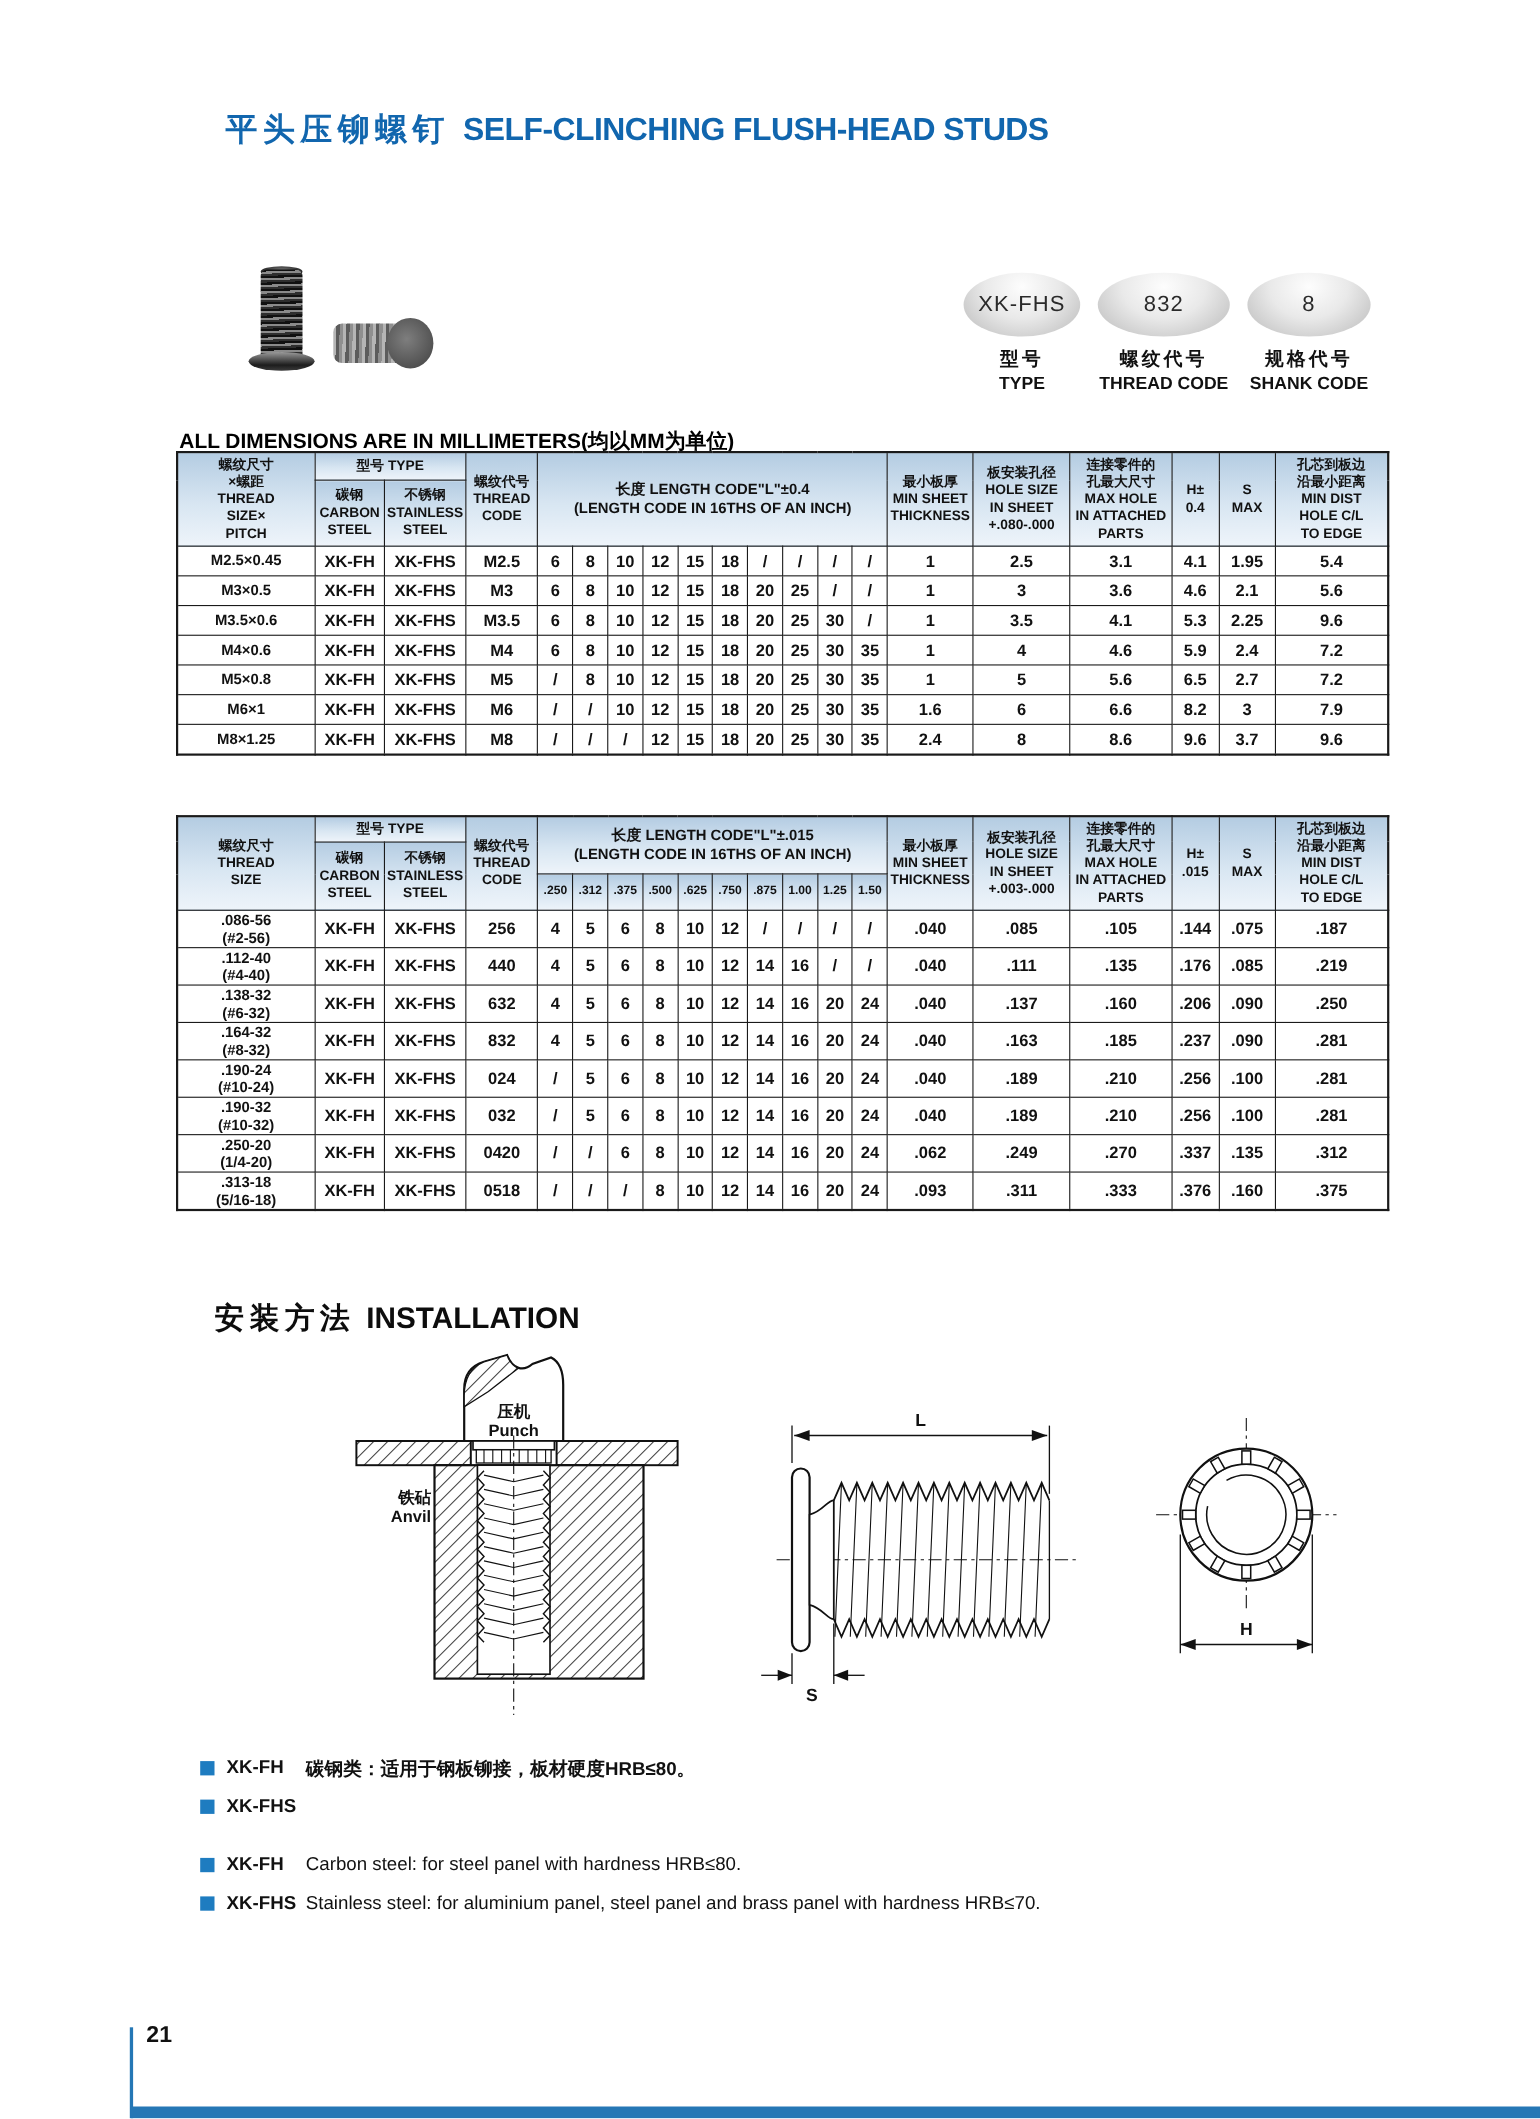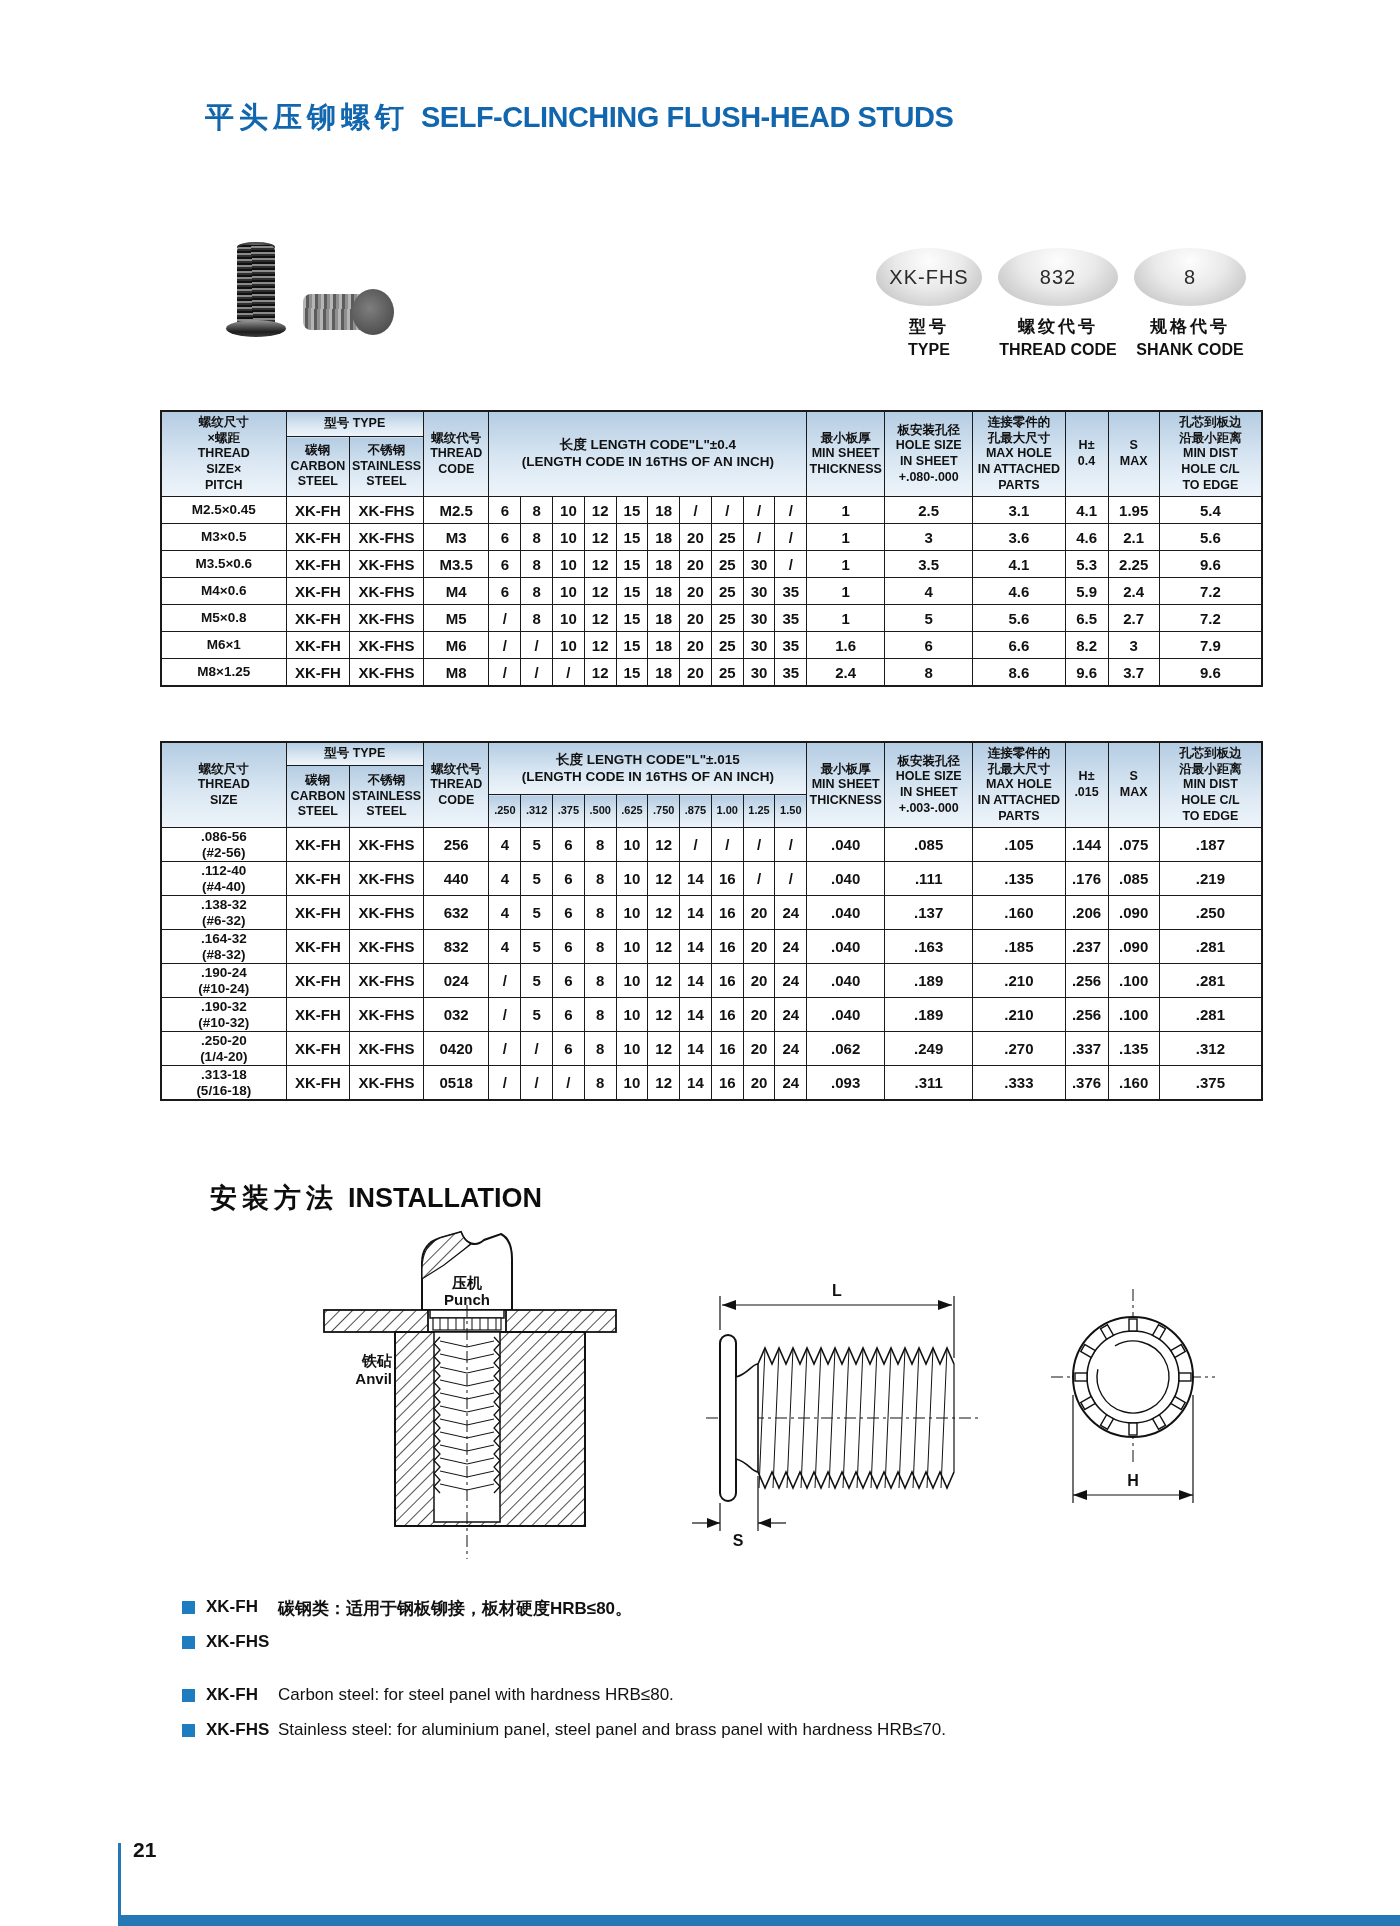--- a/index.html
+++ b/index.html
@@ -46,21 +46,21 @@
   table.dim-table thead th { background:linear-gradient(180deg,#b4cce2 0%,#d8e6f2 55%,#eef4fa 100%);
     font-weight:600; font-size:12.5px; line-height:1.25; padding:3px 1px; }
   table.dim-table thead th.len-head { font-size:13.5px; }
   table.dim-table thead th.subcol { font-size:11px; height:30px; padding:1px 0; }
   table.dim-table tbody td { font-size:15px; font-weight:600; }
   .mm-rows tbody td { height:24px; }
   .in-rows tbody td { height:31px; }
   table.dim-table tbody td.size-cell { font-size:13.5px; line-height:1.15; }
 
   
-  .install-head { left:210px; top:1180px; font-size:27px; font-weight:bold; color:#0d0d0d; white-space:nowrap; }
+  .install-head { left:195px; top:1180px; font-size:27px; font-weight:bold; color:#0d0d0d; white-space:nowrap; }
   .install-head .zh { letter-spacing:5px; margin-right:10px; }
   svg text { font-family:"Liberation Sans", sans-serif; fill:#111; }
   .svg-lbl { font-size:15px; font-weight:600; }
   .svg-dim { font-size:16px; font-weight:bold; }
   .oln { fill:#fff; stroke:#111; }
   .cl  { stroke:#111; stroke-width:1; stroke-dasharray:12 4 3 4; fill:none; }
   .dln { stroke:#111; stroke-width:1.2; fill:none; }
   .thr { stroke:#111; fill:none; }
 
   
@@ -104,20 +104,21 @@
       <div class="legend-zh">螺纹代号</div>
       <div class="legend-en">THREAD CODE</div>
     </div>
     <div class="legend-item">
       <div class="oval w3">8</div>
       <div class="legend-zh">规格代号</div>
       <div class="legend-en">SHANK CODE</div>
     </div>
   </div>
 
+  <div class="abs tbl-caption cap-mm">ALL DIMENSIONS ARE IN MILLIMETERS(均以MM为单位)</div>
   <div class="abs mount-mm mm-rows" id="mount-mm">
       <table class="dim-table">
         <colgroup>
           <col style="width: 122px;">
           <col style="width: 62px;">
           <col style="width: 72px;">
           <col style="width: 64px;">
           <col style="width: 31px;">
           <col style="width: 31px;">
           <col style="width: 31px;">

